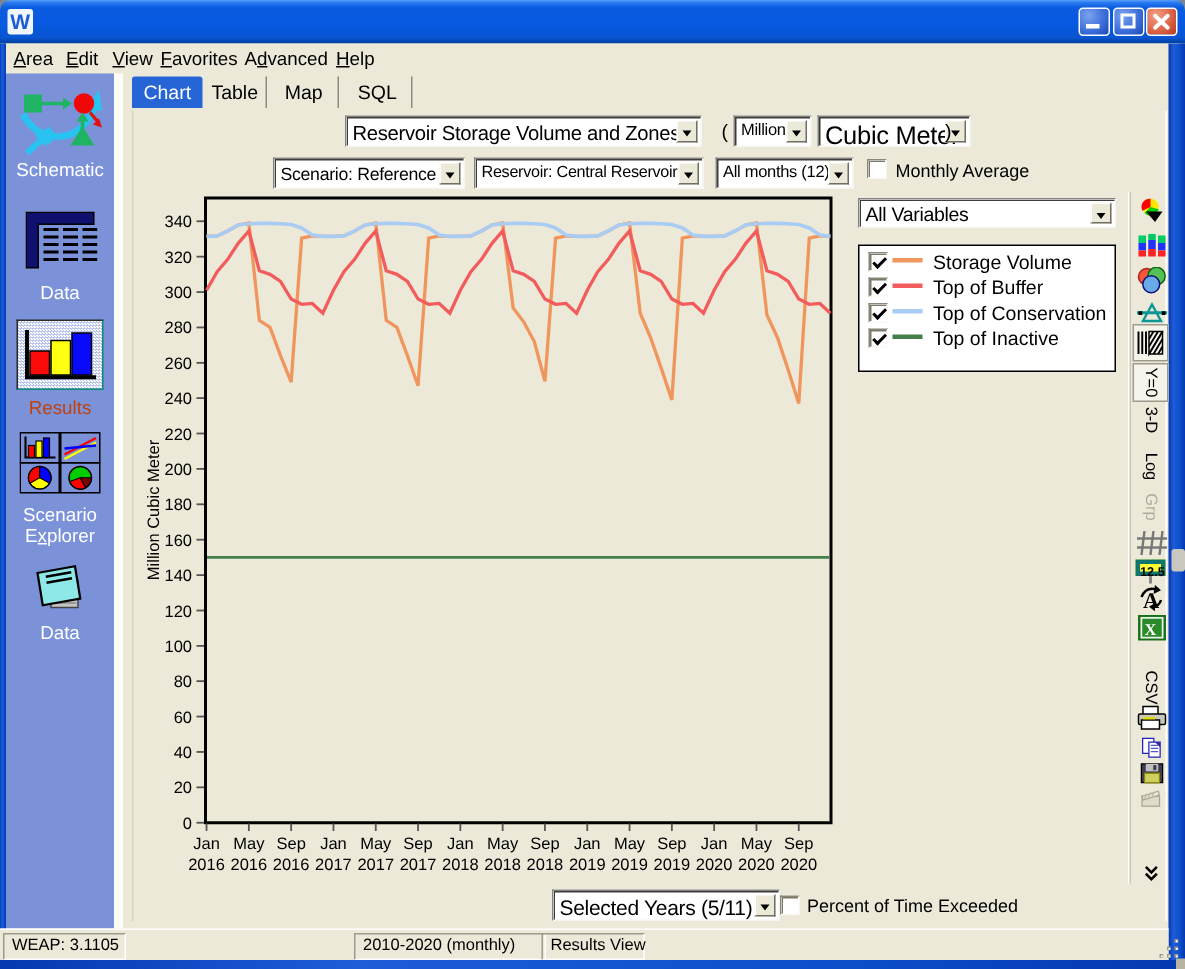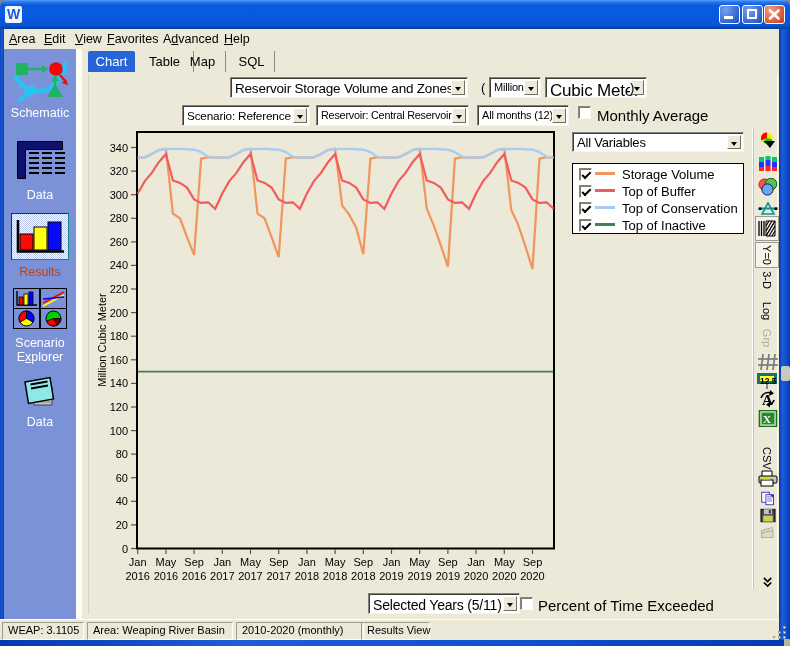--- a/index.html
+++ b/index.html
@@ -28,23 +28,23 @@
 .stsec{position:absolute;top:2px;height:18px;border:1px solid;border-color:#9d9b8d #fff #fff #9d9b8d;padding:1px 5px 0 5px;color:#000;white-space:nowrap}
 
 .tab{position:absolute;top:51px;height:21px;font-size:13px;text-align:center;padding-top:3px;background:transparent;color:#000;border-right:1.5px solid #8d8b7e;border-radius:0}
 #tabchart{background:#2565d5;color:#fff;border-right:none;border-radius:2px 2px 0 0}
 
 .combo{position:absolute;background:#fff;border:1px solid;border-color:#848280 #f6f5f2 #f6f5f2 #848280;box-shadow:inset 1px 1px 0 #3e3c39;font-size:13px;color:#000;white-space:nowrap;overflow:hidden}
 .combo .ct{position:absolute;left:4px;top:3px;letter-spacing:-0.2px}
 .cbtn{position:absolute;right:2px;top:2px;bottom:2px;width:14px;background:#ece9d8;border:1px solid;border-color:#fff #716f64 #716f64 #fff}
 .cbtn:after{content:"";position:absolute;left:3px;top:6px;border:3.5px solid transparent;border-top:4.5px solid #000}
 .checkbox{position:absolute;width:13px;height:13px;background:#fff;border:1px solid;border-color:#8a8778 #fbfaf6 #fbfaf6 #8a8778;box-shadow:inset 1px 1px 0 #7b796c}
-.lbl{position:absolute;font-size:15px;color:#000;white-space:nowrap}
-
-#legend{left:572px;top:163px;width:172px;height:71px;background:#fff;border:1px solid #000}
+.lbl{position:absolute;font-size:12px;color:#000;white-space:nowrap}
+
+#legend{left:572px;top:163px;width:172px;height:85px;background:#fff;border:1px solid #000}
 
 #rtb{left:753px;top:128px;width:26px;height:461px;border-left:1px solid #c8c5b2;box-shadow:-1px 0 0 #fff}
 .rticon{position:absolute;left:4px}
 .vtext{position:absolute;left:2px;width:22px;text-align:center;font-size:11px;color:#000;transform:rotate(90deg)}
 .lgl{position:absolute;left:22px;width:20px;height:2.6px}
 .lgt{position:absolute;left:49px;font-size:13px;color:#000;white-space:nowrap}
 .checkbox.checked:after{content:"";position:absolute;left:1.8px;top:2.6px;width:6.5px;height:3px;border-left:2.3px solid #000;border-bottom:2.3px solid #000;transform:rotate(-45deg);transform-origin:50% 50%}
 </style></head>
 <body>
 <div class="abs" style="left:0;top:0;width:8px;height:8px;background:#7a8694"></div>
@@ -161,21 +161,21 @@
  <line x1="8.5" y1="10.5" x2="25.5" y2="7.5" stroke="#000" stroke-width="1.8"></line>
  <line x1="9" y1="14.5" x2="26" y2="11.5" stroke="#000" stroke-width="1.8"></line>
 </svg>
 <div class="abs sblabel" style="left:4px;top:106px">Schematic</div>
 <div class="abs sblabel" style="left:4px;top:188px">Data</div>
 <div class="abs sblabel" style="left:4px;top:265px;color:#c2410c">Results</div>
 <div class="abs sblabel" style="left:4px;top:336px">Scenario<br>E<span style="text-decoration:underline">x</span>plorer</div>
 <div class="abs sblabel" style="left:4px;top:415px">Data</div>
 
 <div class="tab" id="tabchart" style="left:88px;width:47px">Chart</div>
-<div class="tab" style="left:136px;width:58px">Table</div>
+<div class="tab" style="left:136px;width:42px">Table</div>
 <div class="tab" style="left:180px;width:46px">Map</div>
 <div class="tab" style="left:229px;width:46px">SQL</div>
 
 <div class="combo" style="left:230px;top:77px;width:238px;height:21px;font-size:13.5px">
     <span class="ct">Reservoir Storage Volume and Zones</span>
     <span class="cbtn"></span>
   </div>
 <div class="lbl" style="left:481px;top:80px;font-size:13px;">(</div>
 <div class="combo" style="left:489px;top:77px;width:52px;height:21px;font-size:11px">
     <span class="ct">Million</span>
@@ -454,21 +454,20 @@
  <svg class="rticon" style="top:449px;left:9px" width="11" height="11" viewBox="0 0 12 12">
   <path d="M1,1 L5,5 L9,1" fill="none" stroke="#000" stroke-width="1.8"></path>
   <path d="M1,6 L5,10 L9,6" fill="none" stroke="#000" stroke-width="1.8"></path>
  </svg>
 </div>
 <div class="abs" style="left:781px;top:366px;width:9px;height:15px;background:#c8c8c0;border-radius:2px"></div>
 <div class="abs" style="left:784px;top:639px;width:6px;height:7px;background:#b8b4a4;z-index:5"></div>
 
 <div class="abs" id="statusbar">
   <span class="stsec" style="left:2px;width:82px">WEAP: 3.1105</span>
-  <span class="stsec" style="left:87px;width:146px">Area: Weaping River Basin</span>
   <span class="stsec" style="left:236px;width:128px">2010-2020 (monthly)</span>
   <span class="stsec" style="left:361px;width:69px">Results View</span>
 </div>
 <svg class="abs" style="left:772px;top:625px" width="15" height="15" viewBox="0 0 15 15">
 <g fill="#9d9b8d">
       <rect x="11" y="1" width="2.5" height="2.5"></rect>
       <rect x="11" y="6" width="2.5" height="2.5"></rect>
       <rect x="6" y="6" width="2.5" height="2.5"></rect>
       <rect x="11" y="11" width="2.5" height="2.5"></rect>
       <rect x="6" y="11" width="2.5" height="2.5"></rect>

